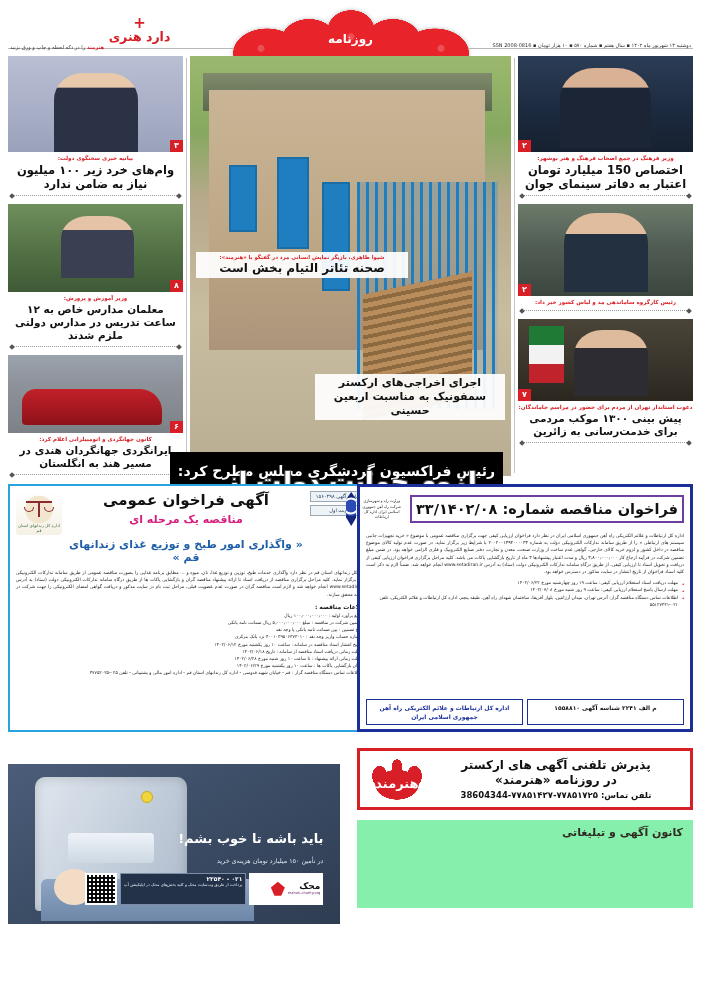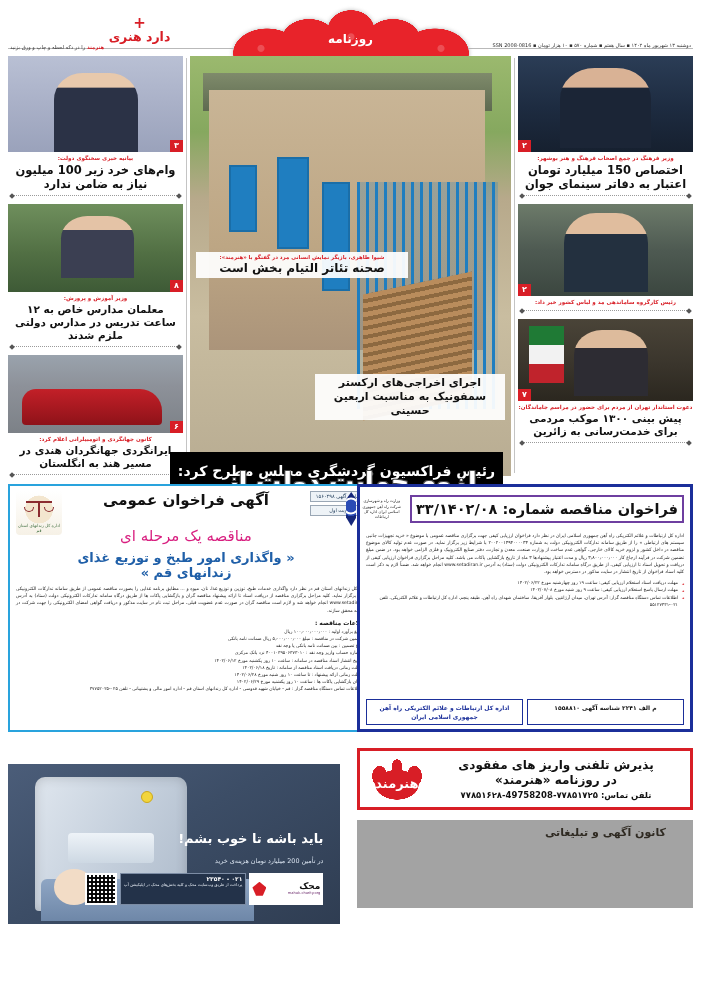--- a/index.html
+++ b/index.html
@@ -459,30 +459,30 @@
   }
 
   .ad-left-titles { flex: 1; text-align: center; }
   .ad-title-main {
     font-size: 15px;
     font-weight: bold;
     color: #111;
     line-height: 19px;
   }
   .ad-title-sub {
-    font-size: 15px;
-    font-weight: normal;
+    font-size: 11px;
+    font-weight: bold;
     color: #d81e7f;
-    margin-top: 17px;
+    margin-top: 3px;
   }
   .ad-title-sub2 {
-    font-size: 13px;
+    font-size: 11px;
     font-weight: bold;
     color: #1f5fa8;
-    margin-top: 5px;
+    margin-top: 12px;
   }
   .ad-meta {
     flex: 0 0 58px;
     text-align: center;
   }
   .ad-meta .chip {
     border: 1px solid #9aa7b5;
     background: #eef3f7;
     font-size: 5px;
     padding: 1px 2px;
@@ -703,21 +703,20 @@
     min-width: 70px;
   }
   .ct-info .ph { font-size: 6px; font-weight: bold; color:#fff; }
   .mahak {
     background: #ffffff;
     padding: 2px 3px;
     display: flex;
     align-items: center;
     gap: 3px;
     min-width: 74px;
-    justify-content: space-between;
   }
   .mahak .m1 { font-size: 9px; font-weight: bold; color: #111; }
   .mahak .m2 { font-size: 3.6px; color: #6d2c6d; line-height: 5px; }
   .mahak .bird {
     width: 14px; height: 14px;
     background: #d81e26;
     clip-path: polygon(50% 0,100% 40%,74% 100%,26% 100%,0 40%);
   }
 
   .ad-lost {
@@ -760,23 +759,23 @@
     color: #111;
     margin-top: 2px;
     letter-spacing: .2px;
   }
 
   .ad-avaye {
     position: absolute;
     right: 0; top: 80px;
     width: 336px;
     height: 88px;
-    background: #a3a3a3;
+    background: #86efac;
     direction: rtl;
-    padding: 6px 27px;
+    padding: 6px 10px;
   }
   .av-head {
     text-align: right;
     font-size: 11px;
     font-weight: bold;
     color: #2f2a22;
     line-height: 14px;
   }
   .av-logo {
     margin-top: 2px;
@@ -845,21 +844,21 @@
 
   <div class="top-area">
 
     <div class="side-col left">
 
       <div class="side-card">
         <div class="photo ph-podium1" style="height:96px">
           <span class="pagenum">۳</span>
         </div>
         <div class="kicker">بیانیه خبری سخنگوی دولت:</div>
-        <div class="headline">وام‌های خرد زیر 100 میلیون نیاز به ضامن ندارد</div>
+        <div class="headline">وام‌های خرد زیر ۱۰۰ میلیون نیاز به ضامن ندارد</div>
       </div>
 
       <div class="dotted-sep"></div>
 
       <div class="side-card">
         <div class="photo ph-podium2" style="height:88px">
           <span class="pagenum">۸</span>
         </div>
         <div class="kicker">وزیر آموزش و پرورش:</div>
         <div class="headline sm">معلمان مدارس خاص به ۱۲ ساعت تدریس در مدارس دولتی ملزم شدند</div>
@@ -1009,43 +1008,43 @@
 
   <div class="ads-row2">
 
     <div class="ad-charity">
       <div class="ct-machine"></div>
       <div class="ct-rad"></div>
       <div class="ct-child"></div>
       <div class="ct-head"></div>
 
       <div class="ct-slogan">باید باشه تا خوب بشم!</div>
-      <div class="ct-sub">در تأمین 200 میلیارد تومان هزینه‌ی خرید</div>
+      <div class="ct-sub">در تأمین ۱۵۰ میلیارد تومان هزینه‌ی خرید</div>
 
       <div class="ct-strip">
         <div class="mahak">
           <div>
             <div class="m1">محک</div>
             <div class="m2">mahak-charity.org</div>
           </div>
           <div class="bird"></div>
         </div>
         <div class="ct-info">
           <div class="ph">۰۲۱ - ۲۳۵۴۰</div>
           <div>پرداخت از طریق وب‌سایت محک و کلیه بخش‌های محک در اپلیکیشن آپ</div>
         </div>
         <div class="qr"></div>
       </div>
     </div>
 
     <div class="ad-lost">
       <div class="lost-txt">
-        <div class="lost-l1">پذیرش تلفنی واریز های مفقودی</div>
+        <div class="lost-l1">پذیرش تلفنی آگهی های ارکستر</div>
         <div class="lost-l2">در روزنامه «هنرمند»</div>
-        <div class="lost-tel"><span>تلفن تماس:</span> <span>۷۷۸۵۱۷۲۵-49758208-۷۷۸۵۱۶۲۸</span></div>
+        <div class="lost-tel"><span>تلفن تماس:</span> <span>۷۷۸۵۱۷۲۵-۷۷۸۵۱۴۳۷-38604344</span></div>
       </div>
       <div class="lost-logo">
         <div class="fl"></div>
         <div class="nm">هنرمند</div>
       </div>
     </div>
 
     <div class="ad-avaye">
       <div class="av-head">کانون آگهی و تبلیغاتی</div>
     </div>

